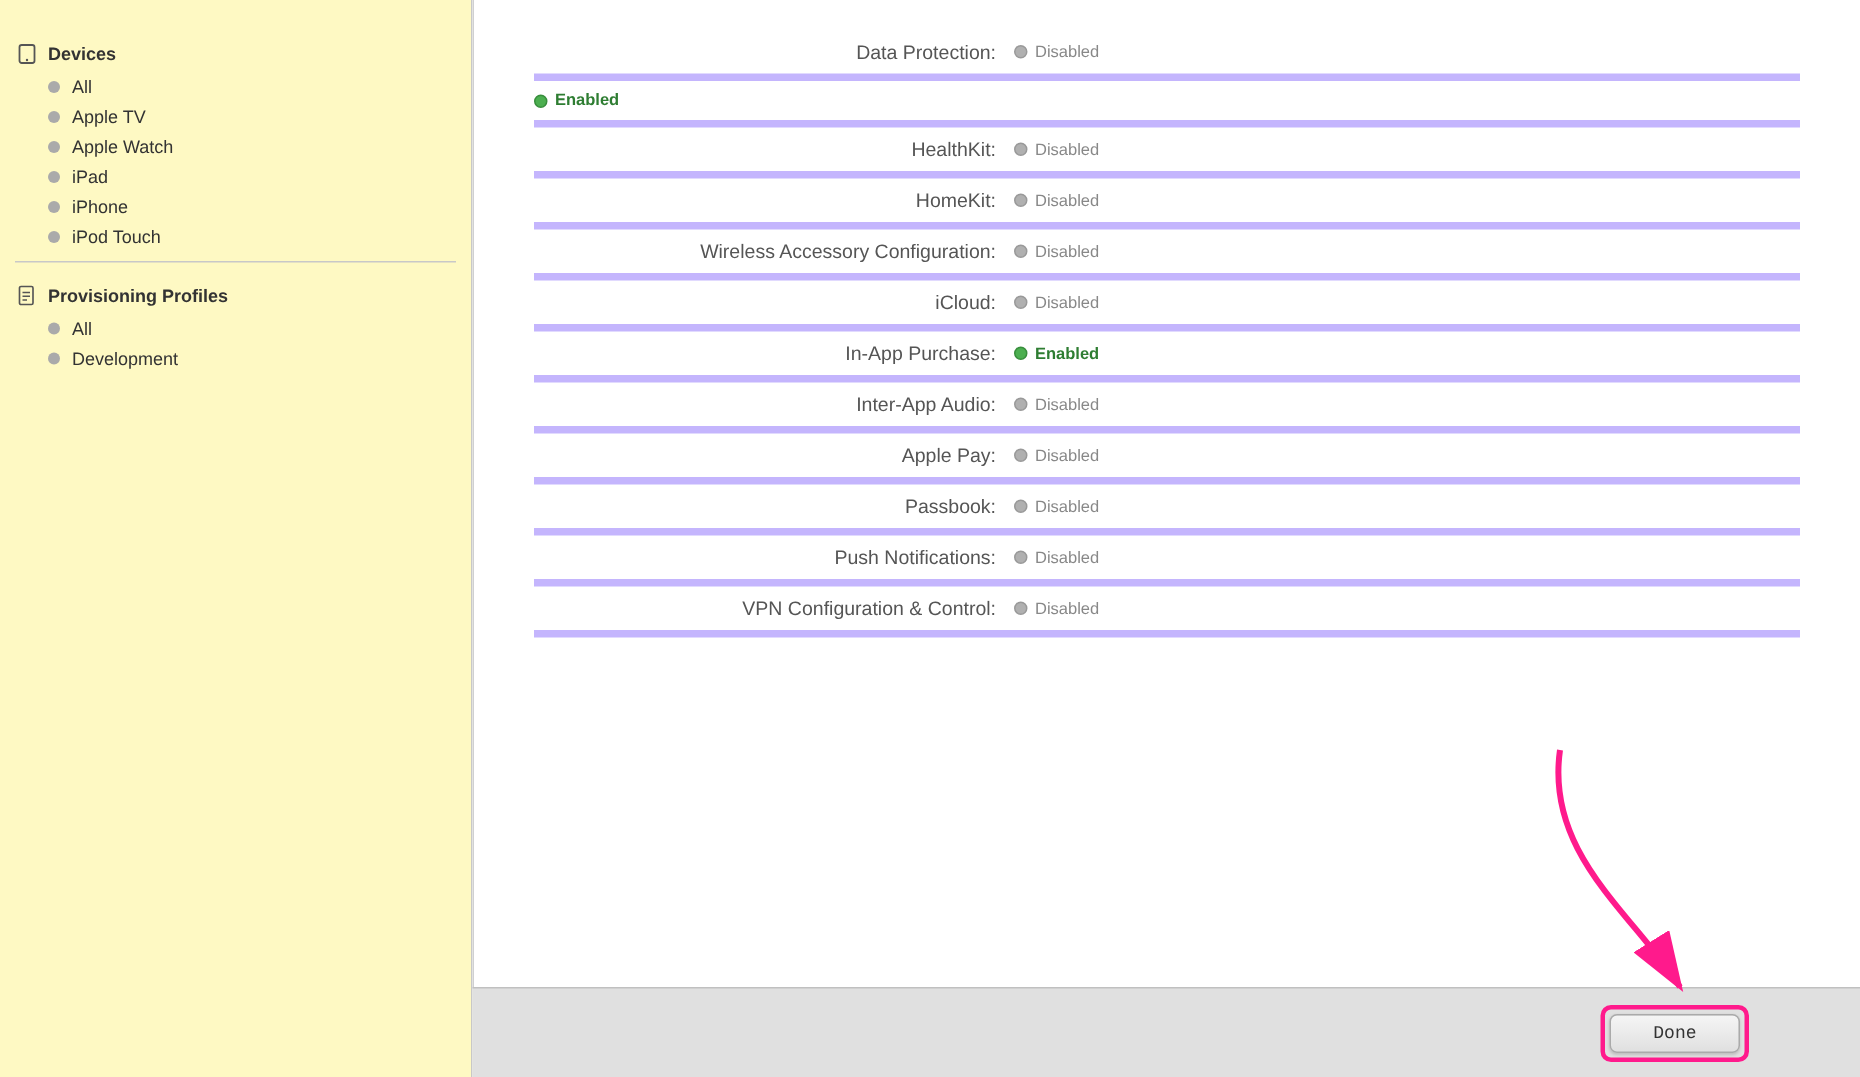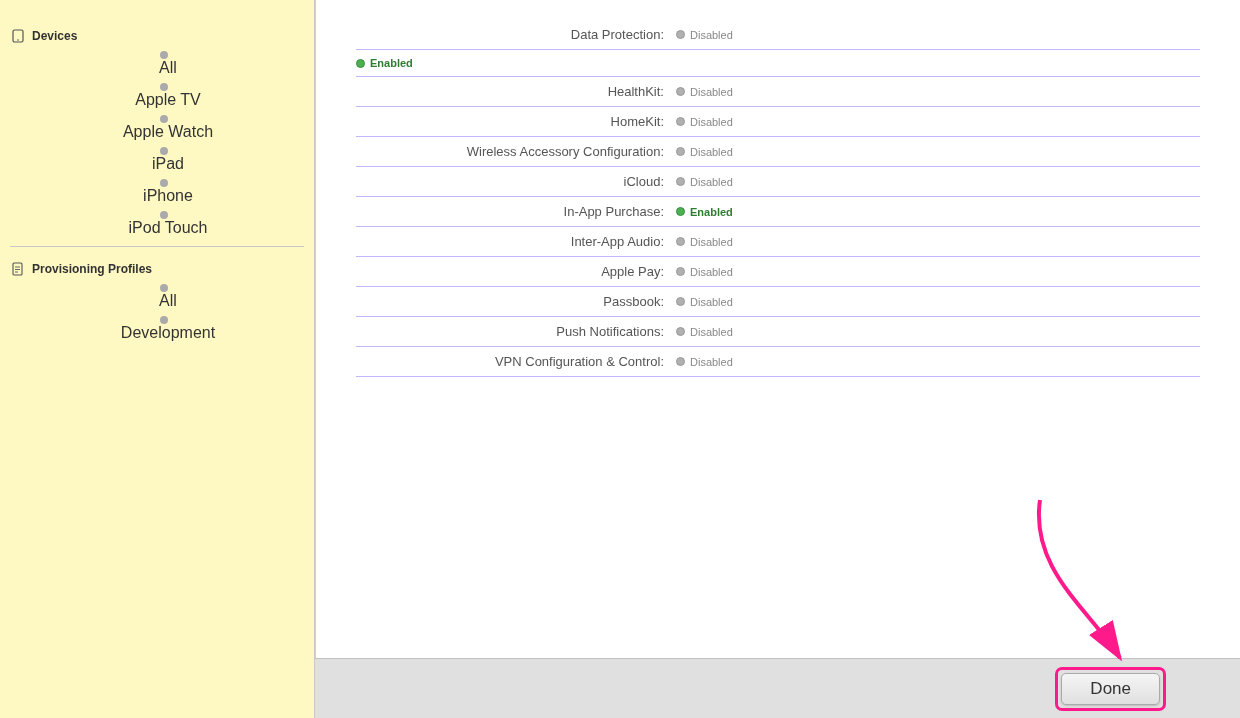--- a/index.html
+++ b/index.html
@@ -42,24 +42,23 @@
       flex-shrink: 0;
       display: inline-flex;
       align-items: center;
       justify-content: center;
     }
 
     .sidebar-item {
       display: flex;
       align-items: center;
       padding: 3px 10px 3px 32px;
-      font-size: 16px;
+      font-size: 12px;
       color: #333;
       cursor: pointer;
-      flex-direction: column;
     }
 
     .sidebar-item .bullet {
       width: 8px;
       height: 8px;
       border-radius: 50%;
       background: #aaa;
       margin-right: 8px;
       flex-shrink: 0;
     }
@@ -85,21 +84,21 @@
       padding: 20px 40px;
       background: white;
       margin: 0;
       border-left: 1px solid #d0d0d0;
     }
 
     .capability-row {
       display: flex;
       align-items: center;
       padding: 7px 0;
-      border-bottom: 1px solid #c4b5fd;
+      border-bottom: 5px solid #c4b5fd;
     }
 
     .capability-label {
       text-align: right;
       width: 320px;
       padding-right: 12px;
       color: #555;
       font-size: 13px;
       flex-shrink: 0;
     }
@@ -149,24 +148,24 @@
       padding-right: 80px;
       flex-shrink: 0;
       position: relative;
     }
 
     .done-button {
       padding: 5px 28px;
       background: linear-gradient(to bottom, #f5f5f5, #e0e0e0);
       border: 1px solid #aaa;
       border-radius: 5px;
-      font-size: 17px;
+      font-size: 12px;
       color: #333;
       cursor: pointer;
-      font-family: Liberation Sans, sans-serif;
+      font-family: Liberation Mono, monospace;
       box-shadow: 0 1px 2px rgba(0,0,0,0.15);
     }
 
     
     .done-button-wrapper {
       position: relative;
       display: inline-block;
     }
 
     .done-button-highlight {

